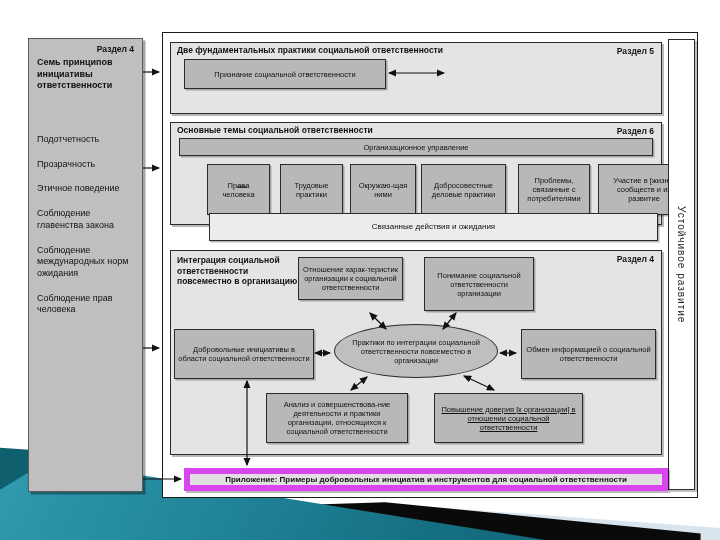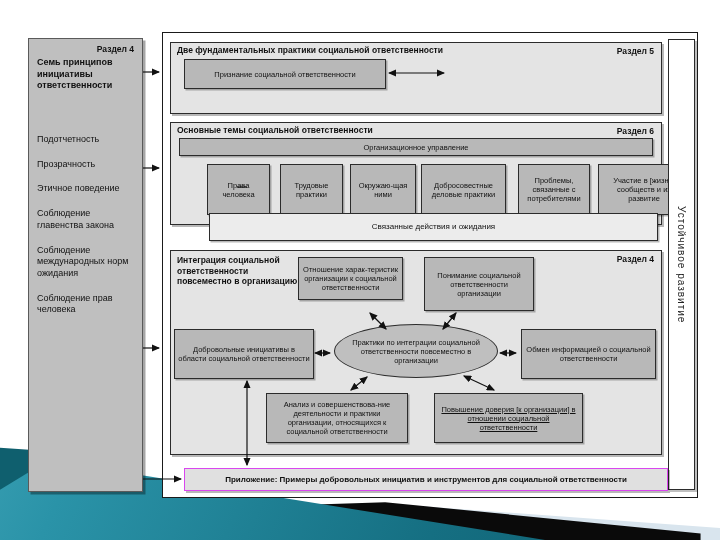--- a/index.html
+++ b/index.html
@@ -65,21 +65,21 @@
   #s7-top-right{left:253px;top:6px;width:110px;height:54px;}
   #s7-ellipse{left:163px;top:73px;width:164px;height:54px;border-radius:50%;background:#bfbfbf;
               box-shadow:none;padding:2px 14px;}
   #s7-left{left:3px;top:78px;width:140px;height:50px;}
   #s7-right{left:350px;top:78px;width:135px;height:50px;}
   #s7-bot-left{left:95px;top:142px;width:142px;height:50px;}
   #s7-bot-right{left:263px;top:142px;width:149px;height:50px;text-decoration:underline;}
 
   
   #appendix{position:absolute;left:184px;top:468px;width:484px;height:23px;
-            background:#e0e0e0;border:1px solid #d946ef;box-shadow:2px 2px 0 rgba(0,0,0,0.28);
+            background:#e0e0e0;border:6px solid #d946ef;box-shadow:2px 2px 0 rgba(0,0,0,0.28);
             box-sizing:border-box;display:flex;align-items:center;justify-content:center;
             font-size:8px;font-weight:bold;z-index:4;}
 
   
   #arrows{position:absolute;left:0;top:0;width:720px;height:540px;z-index:10;pointer-events:none;}
 </style>
 </head>
 <body>
 
 <div id="stage">

